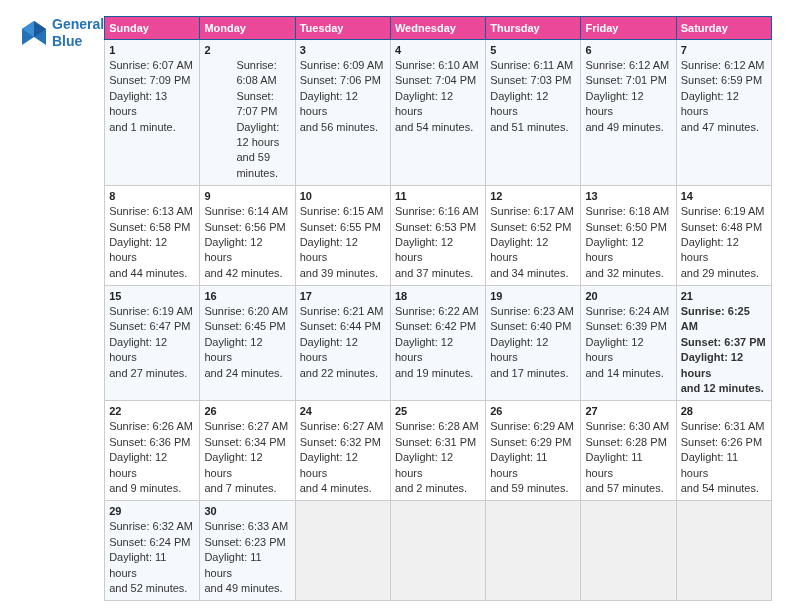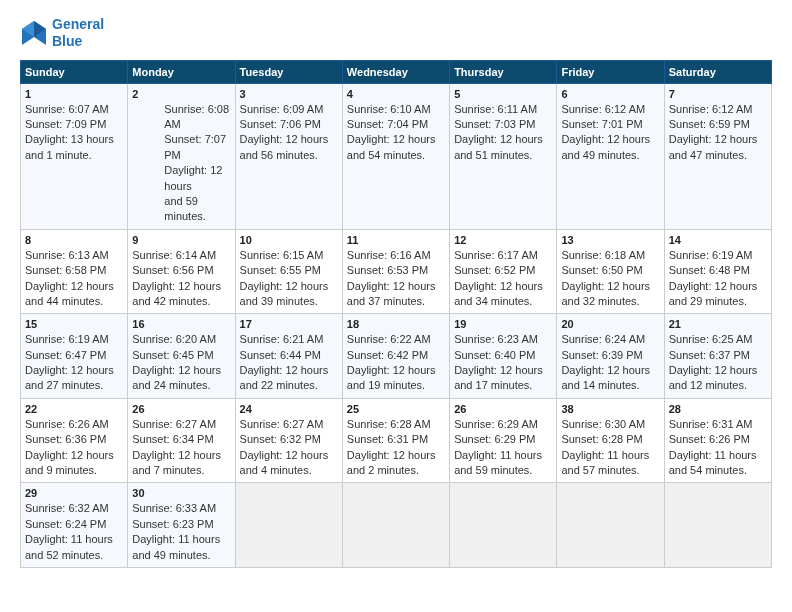--- a/index.html
+++ b/index.html
@@ -8,21 +8,21 @@
       background: #fff;
       width: 792px;
       height: 612px;
       overflow: hidden;
     }
     .page {
       width: 792px;
       height: 508px;
       padding: 16px 20px 12px 20px;
       display: flex;
-      flex-direction: column;
+      flex-direction: row;
     }
     .header {
       display: flex;
       justify-content: space-between;
       align-items: flex-start;
       margin-bottom: 10px;
     }
     .logo {
       display: flex;
       align-items: center;
@@ -45,21 +45,21 @@
       color: #555;
     }
     .calendar {
       flex: 1;
       border: 1px solid #ccc;
       border-collapse: collapse;
       width: 100%;
       table-layout: fixed;
     }
     .calendar th {
-      background-color: #0c4a6e;
+      background-color: #ec4899;
       color: #fff;
       font-size: 11px;
       font-weight: bold;
       padding: 5px 4px;
       text-align: left;
       border: 1px solid #1a5a9a;
     }
     .calendar td {
       vertical-align: top;
       border: 1px solid #ccc;
@@ -266,21 +266,21 @@
           </td>
           <td>
             <span class="day-num">20</span>
             <div class="day-info" style="white-space: pre-line;">Sunrise: 6:24 AM
 Sunset: 6:39 PM
 Daylight: 12 hours
 and 14 minutes.</div>
           </td>
           <td>
             <span class="day-num">21</span>
-            <div class="day-info" style="white-space: pre-line;">Sunrise: 6:25 AM
+            <div class="day-info" style="white-space: pre-line; font-weight: bold;">Sunrise: 6:25 AM
 Sunset: 6:37 PM
 Daylight: 12 hours
 and 12 minutes.</div>
           </td>
         </tr>
         <tr>
           <td>
             <span class="day-num">22</span>
             <div class="day-info" style="white-space: pre-line;">Sunrise: 6:26 AM
 Sunset: 6:36 PM
@@ -309,21 +309,21 @@
 and 2 minutes.</div>
           </td>
           <td>
             <span class="day-num">26</span>
             <div class="day-info" style="white-space: pre-line;">Sunrise: 6:29 AM
 Sunset: 6:29 PM
 Daylight: 11 hours
 and 59 minutes.</div>
           </td>
           <td>
-            <span class="day-num">38</span>
+            <span class="day-num">27</span>
             <div class="day-info" style="white-space: pre-line;">Sunrise: 6:30 AM
 Sunset: 6:28 PM
 Daylight: 11 hours
 and 57 minutes.</div>
           </td>
           <td>
             <span class="day-num">28</span>
             <div class="day-info" style="white-space: pre-line;">Sunrise: 6:31 AM
 Sunset: 6:26 PM
 Daylight: 11 hours

